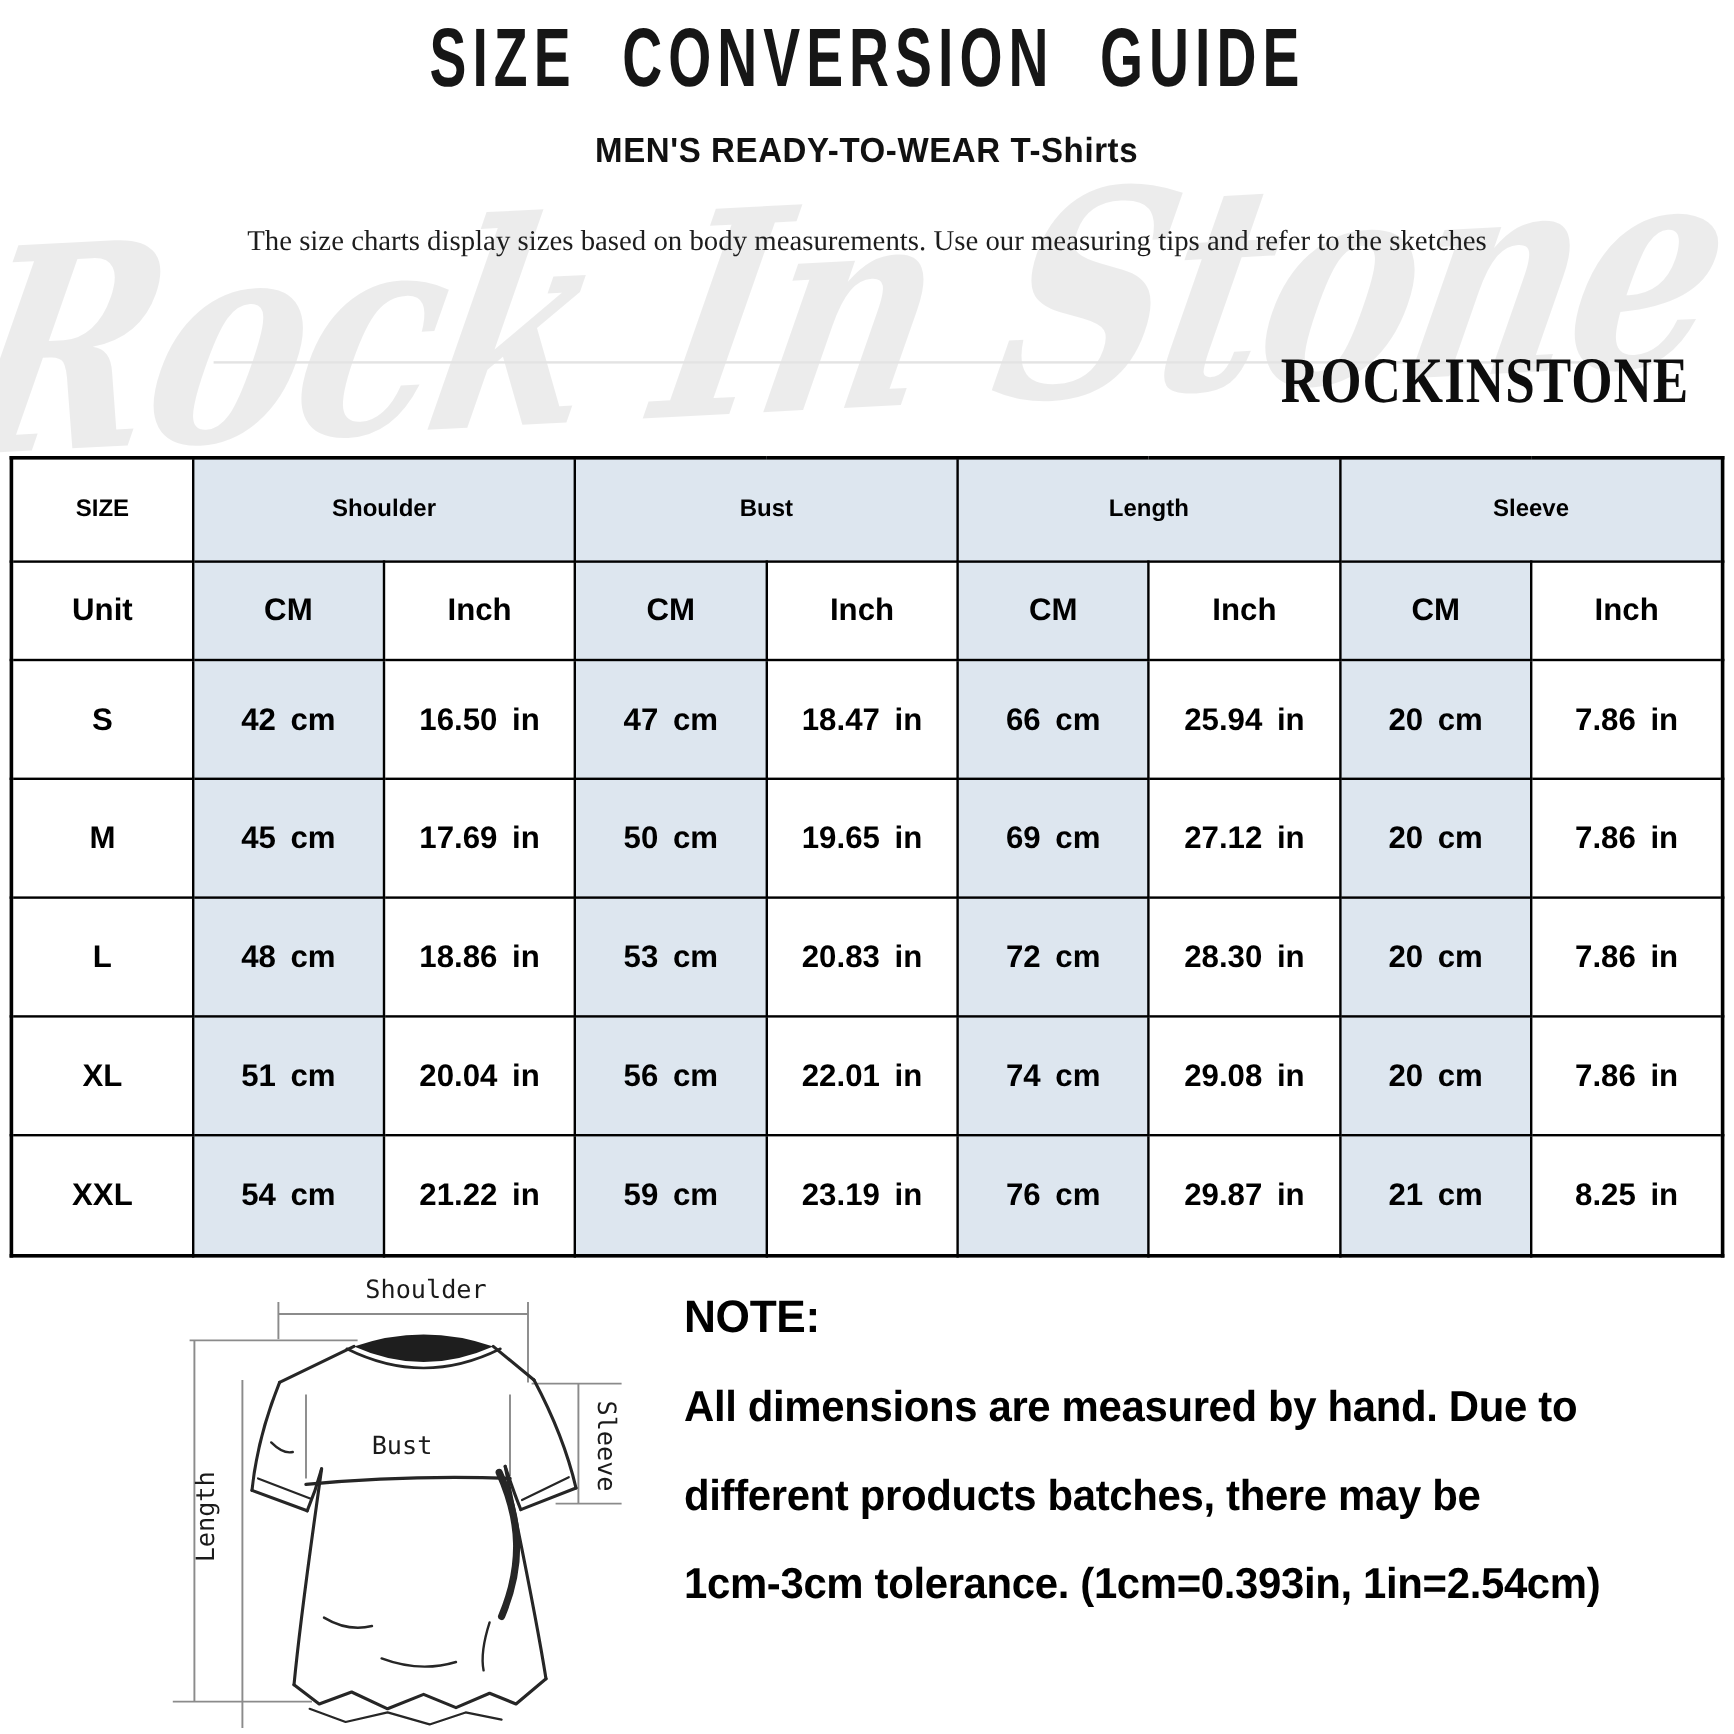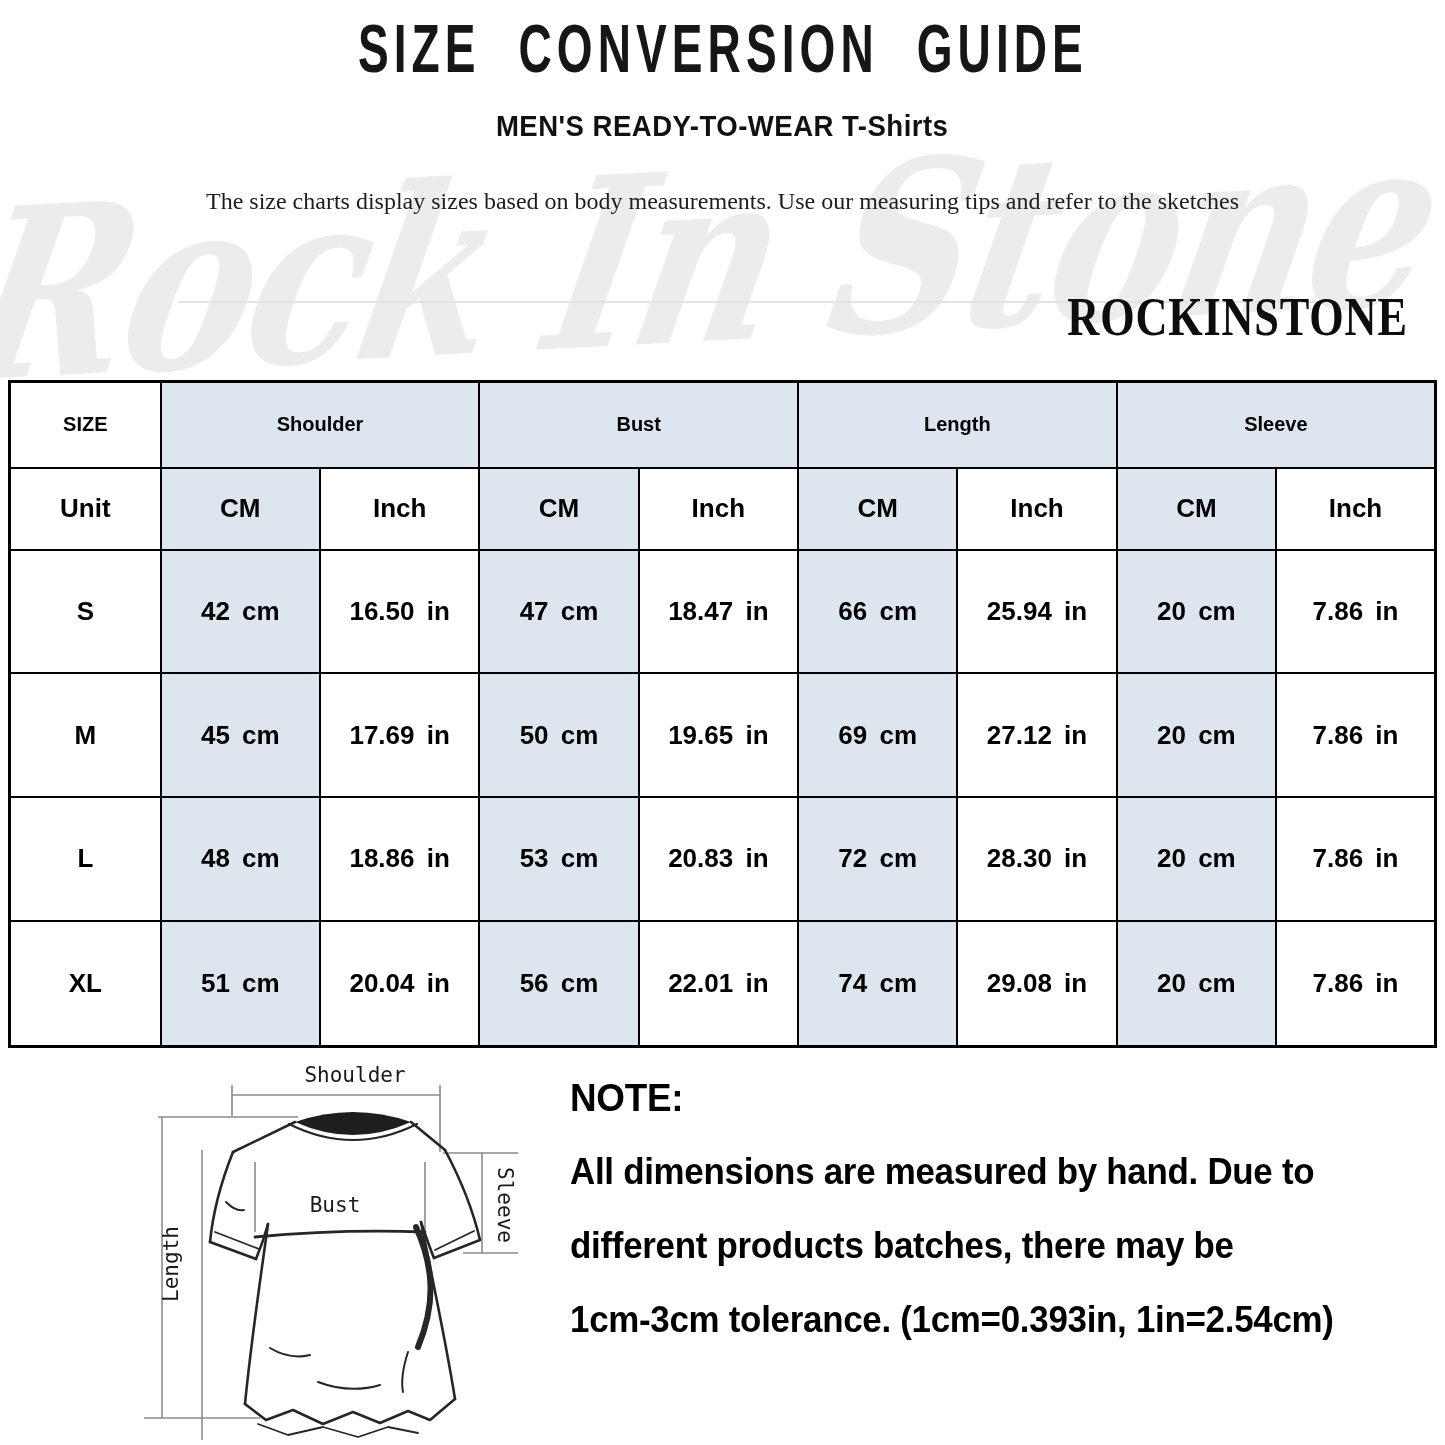--- a/index.html
+++ b/index.html
@@ -139,20 +139,31 @@
     <tr>
       <td>XL</td>
       <td class="blue">51 cm</td>
       <td>20.04 in</td>
       <td class="blue">56 cm</td>
       <td>22.01 in</td>
       <td class="blue">74 cm</td>
       <td>29.08 in</td>
       <td class="blue">20 cm</td>
       <td>7.86 in</td>
+    </tr>
+    <tr>
+      <td>XXL</td>
+      <td class="blue">54 cm</td>
+      <td>21.22 in</td>
+      <td class="blue">59 cm</td>
+      <td>23.19 in</td>
+      <td class="blue">76 cm</td>
+      <td>29.87 in</td>
+      <td class="blue">21 cm</td>
+      <td>8.25 in</td>
     </tr>
   </tbody>
     </table>
 
   <svg class="diagram" width="470" height="392" viewBox="0 0 470 392">
 
     <g stroke="#8b8b8b" stroke-width="1.6" fill="none">
       <line x1="114" y1="43" x2="322" y2="43"></line>
       <line x1="114" y1="33" x2="114" y2="64"></line>
       <line x1="322" y1="33" x2="322" y2="100"></line>

